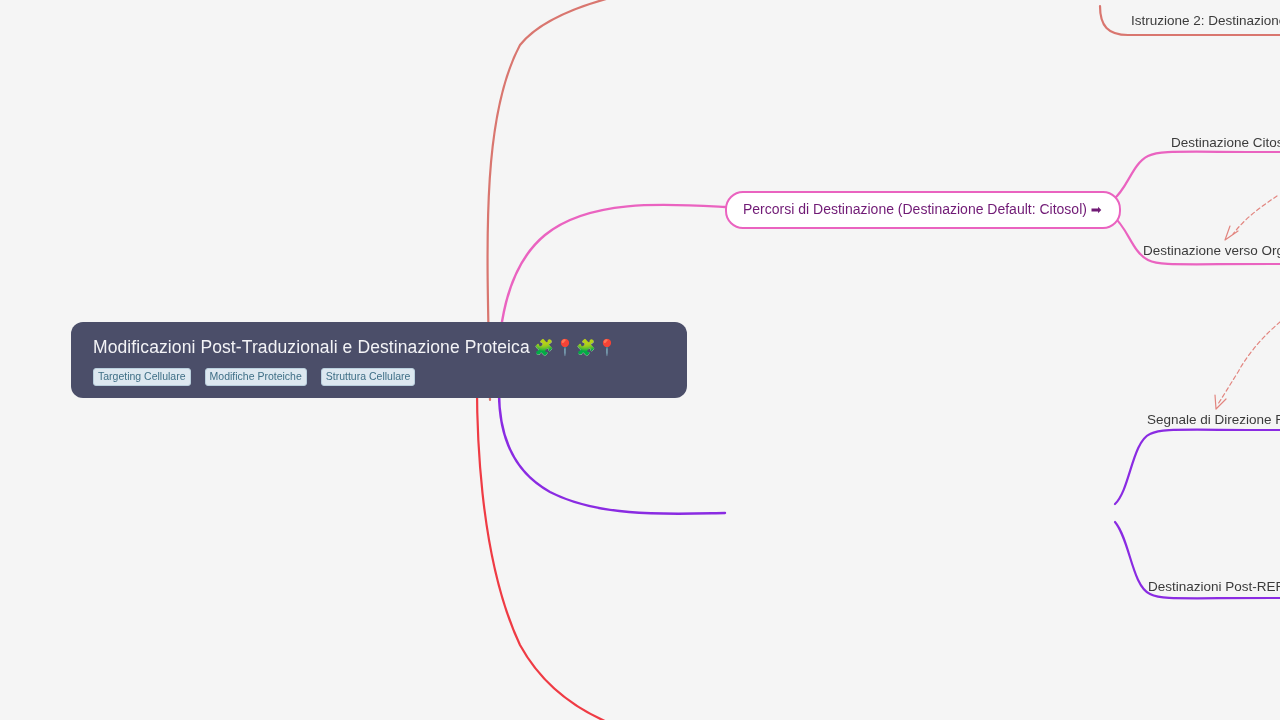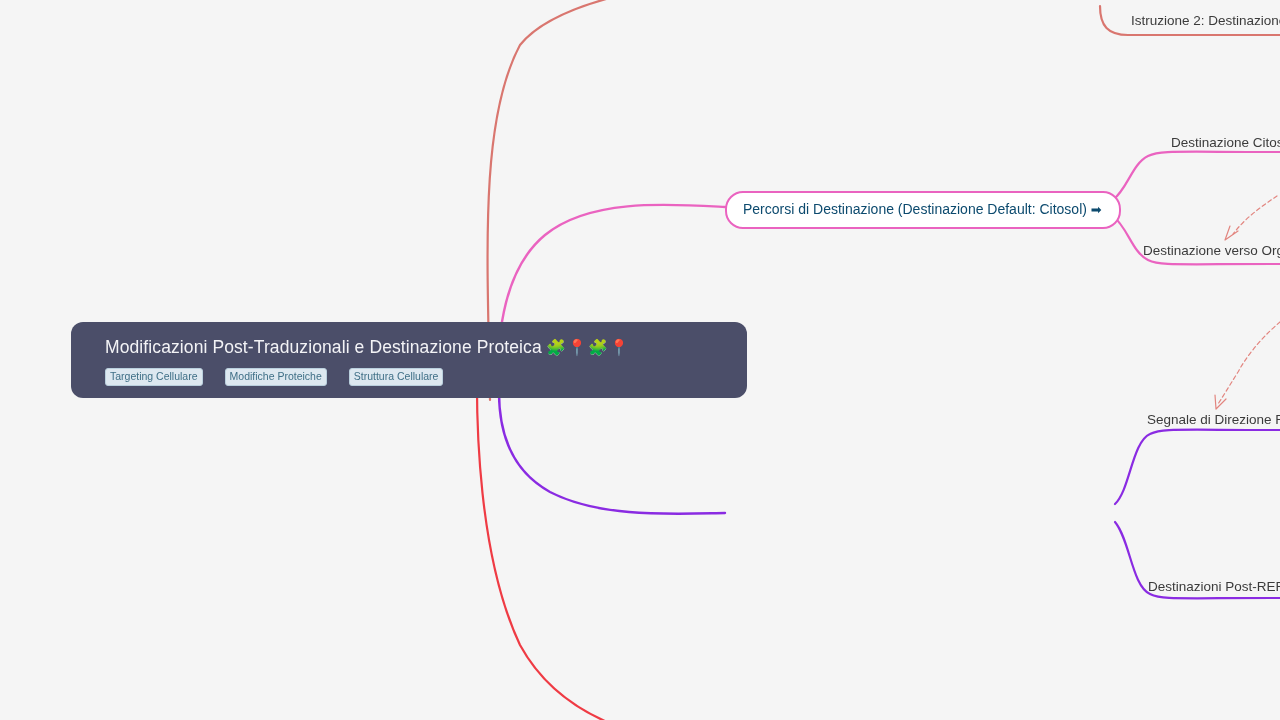--- a/index.html
+++ b/index.html
@@ -26,43 +26,43 @@
     width: 1280px;
     height: 720px;
     pointer-events: none;
   }
 
   
   .root-node {
     position: absolute;
     left: 71px;
     top: 322px;
-    width: 676px;
+    width: 616px;
     box-sizing: border-box;
     background: #4b4e69;
     border-radius: 12px;
-    padding: 14px 22px 12px 34px;
+    padding: 14px 22px 12px 22px;
     z-index: 5;
   }
   .root-title {
     color: #f3f3f6;
     font-size: 17.5px;
     line-height: 22px;
     font-weight: 400;
     white-space: nowrap;
     letter-spacing: 0.1px;
   }
   .root-emoji {
     font-size: 16px;
     letter-spacing: 1px;
   }
   .root-tags {
     margin-top: 9px;
     display: flex;
-    gap: 22px;
+    gap: 14px;
   }
   .root-tag {
     background: #dde8f0;
     color: #3f6f86;
     border: 1px solid #b9cfdd;
     border-radius: 3px;
     font-size: 10.5px;
     line-height: 13px;
     padding: 1px 4px 2px 4px;
     white-space: nowrap;
@@ -72,21 +72,21 @@
   .branch-node {
     position: absolute;
     box-sizing: border-box;
     background: #ffffff;
     border-radius: 18px;
     border: 2px solid #737373;
     padding: 7px 16px 8px 16px;
     white-space: nowrap;
     font-size: 14px;
     line-height: 19px;
-    color: #0c4a6e;
+    color: #701a75;
     z-index: 5;
   }
   .branch-node .node-emoji {
     font-size: 13px;
     letter-spacing: 1px;
   }
 
   #branch-destinazione {
     left: 725px;
     top: 191px;

